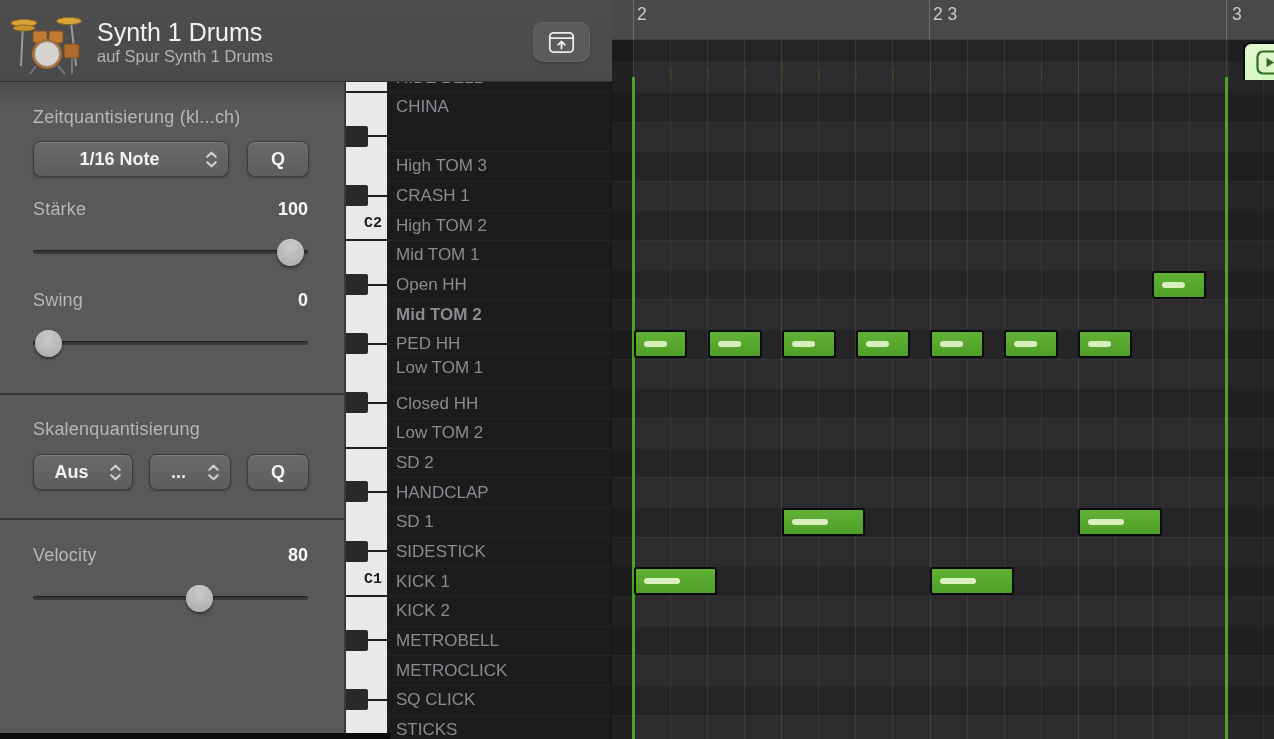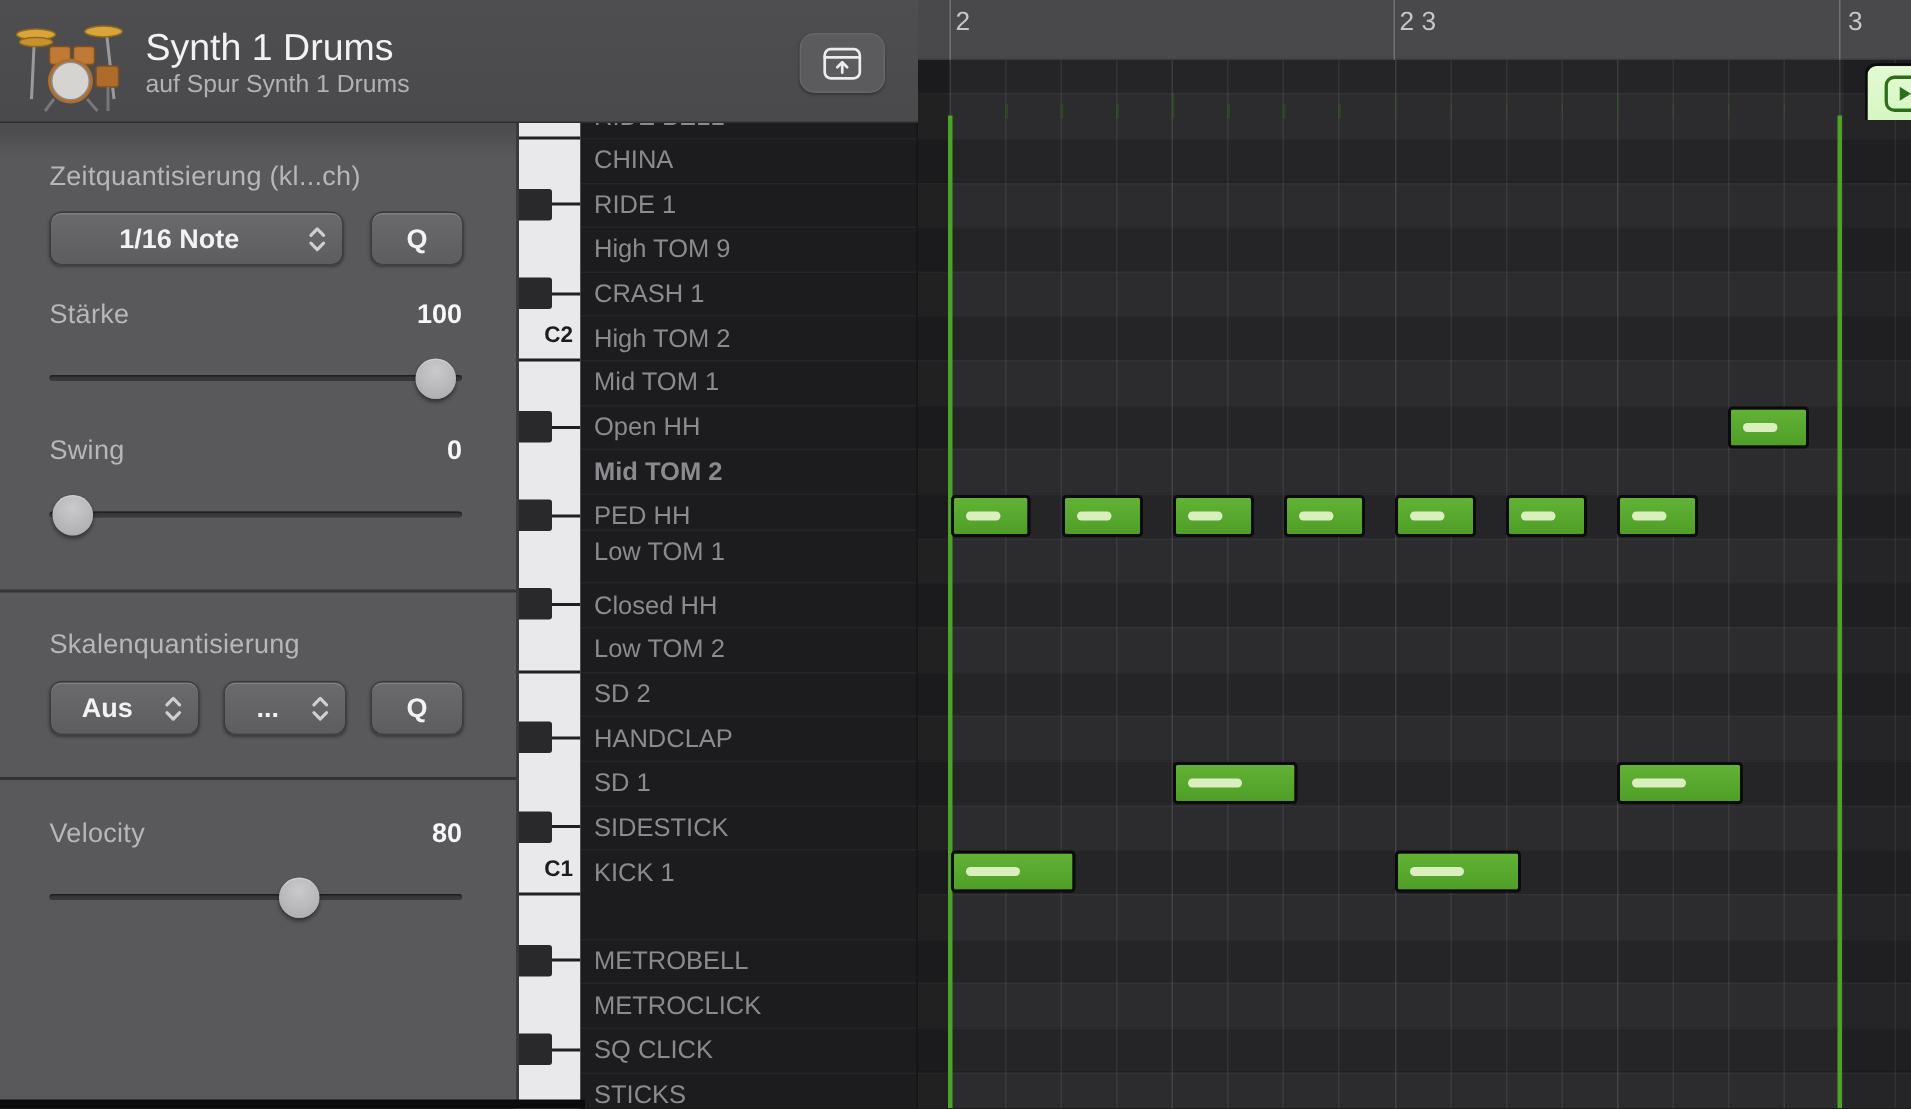--- a/index.html
+++ b/index.html
@@ -27,21 +27,21 @@
   .slider-knob{position:absolute;width:27px;height:27px;border-radius:50%;
     background:radial-gradient(circle at 50% 32%,#cacacc,#a9a9ab);
     box-shadow:0 2px 3px rgba(0,0,0,.45),inset 0 1px 0 rgba(255,255,255,.25);}
 
   
   #keys{position:absolute;left:344px;top:0;width:43px;height:739px;z-index:4;
     background:#e9e9eb;border-left:2px solid #3a3a3c;overflow:hidden;}
   .blackkey{position:absolute;left:0;width:22px;background:#29292b;border-radius:0 2px 2px 0;}
   .keystub{position:absolute;left:22px;right:0;height:2px;background:#202022;}
   .keyline{position:absolute;left:0;right:0;height:2px;background:#202022;}
-  .clabel{position:absolute;right:5px;width:30px;text-align:right;font-size:15px;font-weight:700;color:#1c1c1e;}
+  .clabel{position:absolute;right:5px;width:30px;text-align:right;font-size:15px;font-weight:700;color:#1c1c1e;font-family:Liberation Mono, monospace;}
 
   
   #names{position:absolute;left:387px;top:0;width:225px;height:739px;z-index:4;
     background:#1c1c1e;overflow:hidden;border-right:1px solid #141416;}
   .namerow{position:absolute;left:0;right:0;padding-left:9px;color:#8b8b8f;font-size:17px;
     border-top:1px solid rgba(255,255,255,.045);display:flex;align-items:center;}
 
   
   #grid{position:absolute;left:612px;top:0;width:662px;height:739px;overflow:hidden;background:#202022;}
   .band{position:absolute;left:0;right:0;border-top:1px solid rgba(255,255,255,.035);}
@@ -158,36 +158,36 @@
       <div class="clabel" style="top: 571.25px;">C1</div>
       <div class="blackkey" style="top: 629.55px; height: 21.15px;"></div>
       <div class="keystub" style="top: 639.375px;"></div>
       <div class="blackkey" style="top: 688.85px; height: 21.15px;"></div>
       <div class="keystub" style="top: 698.675px;"></div>
     </div>
 
   <div id="names">
       <div class="namerow" style="top: 62.2px; height: 29.65px;">RIDE BELL</div>
       <div class="namerow" style="top: 91.85px; height: 29.65px;">CHINA</div>
-      <div class="namerow" style="top: 121.5px; height: 29.65px;">RIDE 1</div>
-      <div class="namerow" style="top: 151.15px; height: 29.65px;">High TOM 9</div>
+      <div class="namerow" style="top: 151.15px; height: 29.65px;">High TOM 3</div>
       <div class="namerow" style="top: 180.8px; height: 29.65px;">CRASH 1</div>
       <div class="namerow" style="top: 210.45px; height: 29.65px;">High TOM 2</div>
       <div class="namerow" style="top: 240.1px; height: 29.65px;">Mid TOM 1</div>
       <div class="namerow" style="top: 269.75px; height: 29.65px;">Open HH</div>
       <div class="namerow" style="top: 299.4px; height: 29.65px; font-weight: bold;">Mid TOM 2</div>
       <div class="namerow" style="top: 329.05px; height: 29.65px;">PED HH</div>
       <div class="namerow" style="top: 353px; height: 29.65px;">Low TOM 1</div>
       <div class="namerow" style="top: 388.35px; height: 29.65px;">Closed HH</div>
       <div class="namerow" style="top: 418px; height: 29.65px;">Low TOM 2</div>
       <div class="namerow" style="top: 447.65px; height: 29.65px;">SD 2</div>
       <div class="namerow" style="top: 477.3px; height: 29.65px;">HANDCLAP</div>
       <div class="namerow" style="top: 506.95px; height: 29.65px;">SD 1</div>
       <div class="namerow" style="top: 536.6px; height: 29.65px; text-align: right;">SIDESTICK</div>
       <div class="namerow" style="top: 566.25px; height: 29.65px;">KICK 1</div>
+      <div class="namerow" style="top: 595.9px; height: 29.65px;">KICK 2</div>
       <div class="namerow" style="top: 625.55px; height: 29.65px;">METROBELL</div>
       <div class="namerow" style="top: 684.85px; height: 29.65px;">SQ CLICK</div>
       <div class="namerow" style="top: 655.2px; height: 29.65px;">METROCLICK</div>
       <div class="namerow" style="top: 714.5px; height: 29.65px;">STICKS</div>
     </div>
 
   <div id="grid">
     <div id="ruler">
         <div class="rtick" style="left: 21px;"></div>
         <div class="rtick" style="left: 317px;"></div>

